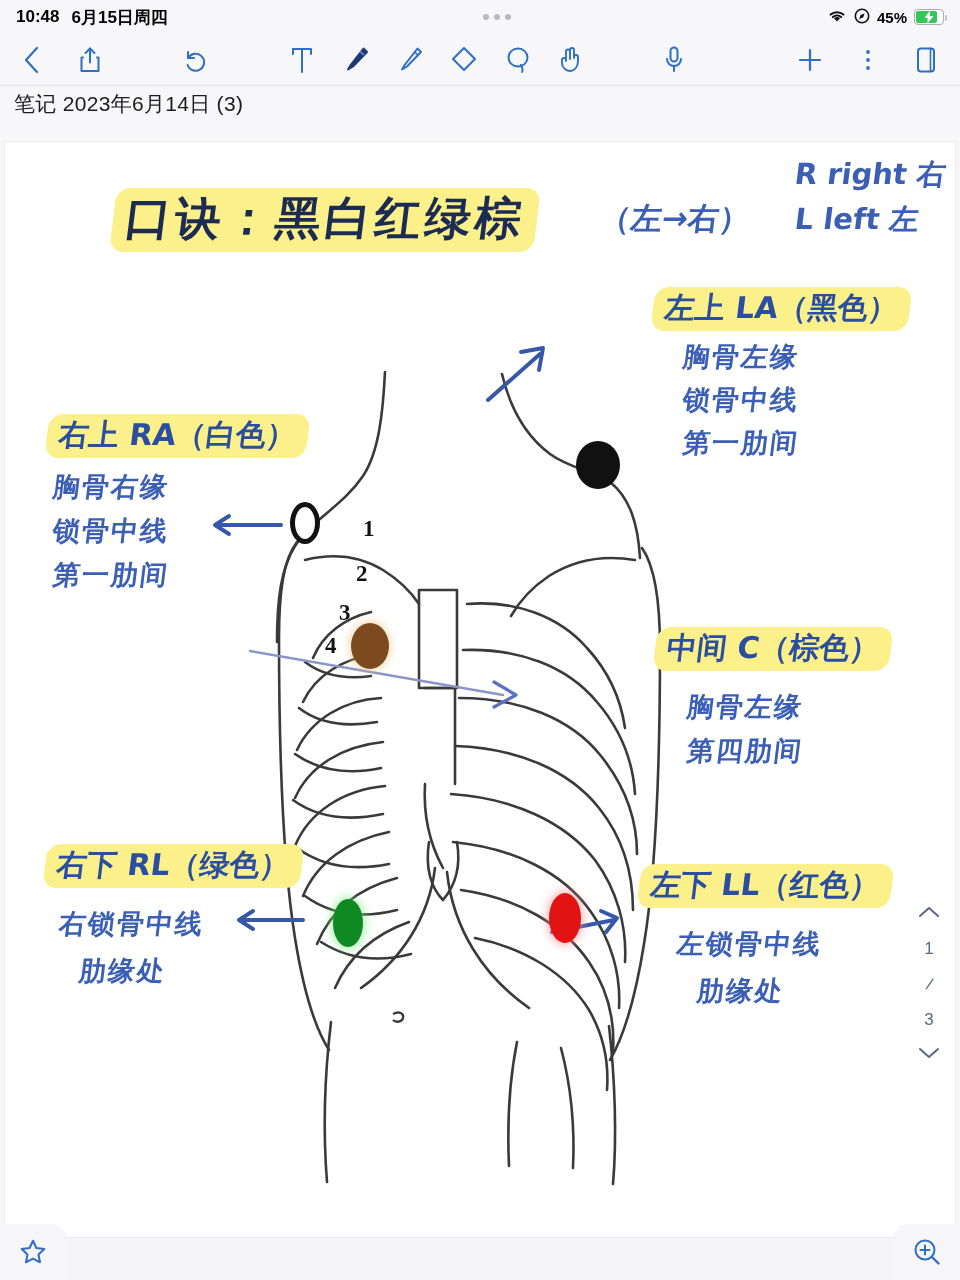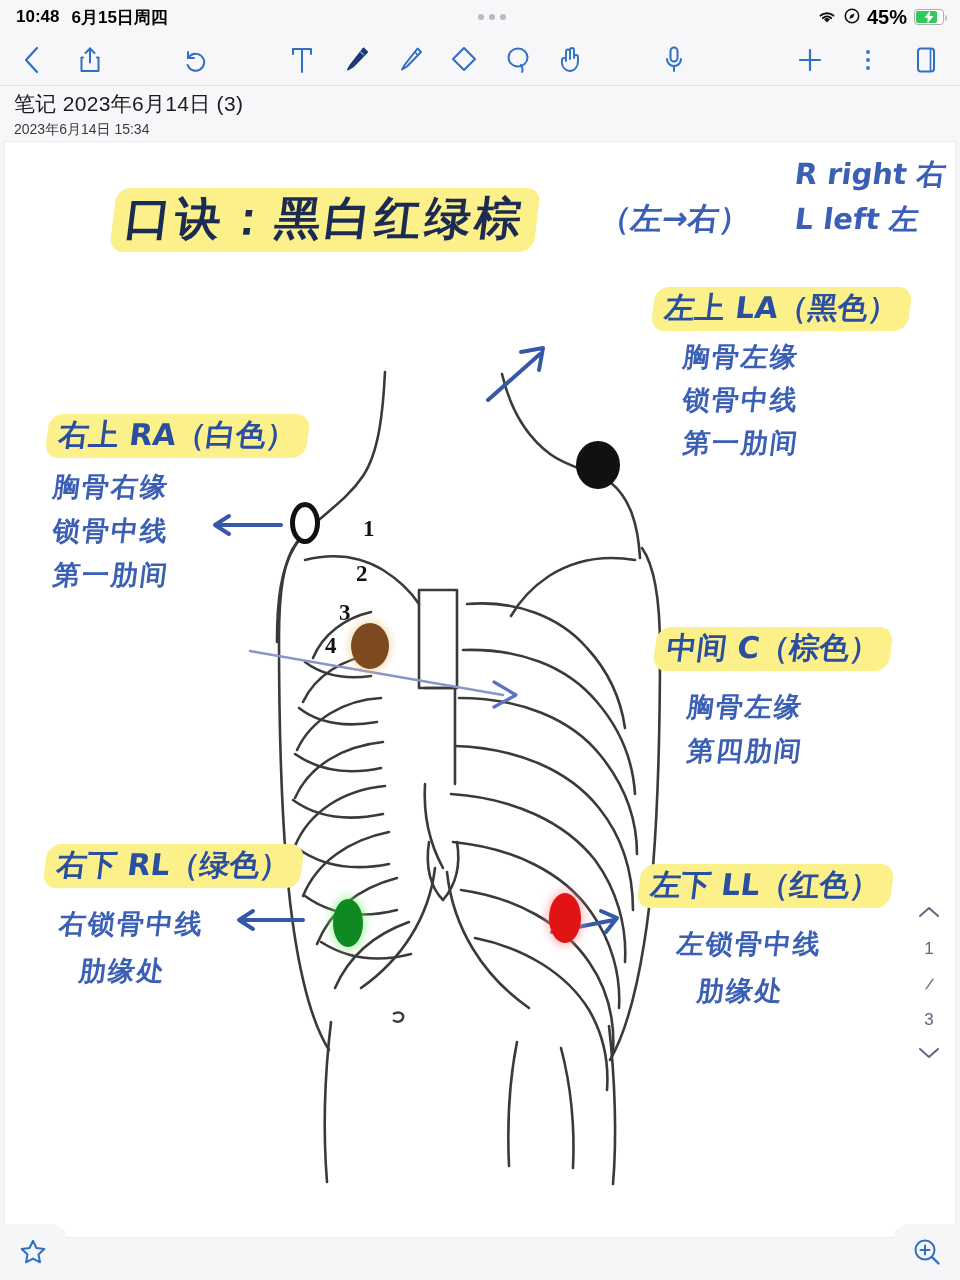--- a/index.html
+++ b/index.html
@@ -21,21 +21,21 @@
     width: 960px; height: 34px;
     display: flex; align-items: center;
     padding: 0 16px;
     background: #f7f7f9;
     font-size: 17px; font-weight: 600; color: #000;
   }
   .status-left { display: flex; align-items: center; gap: 12px; }
   .status-center { flex: 1; display: flex; justify-content: center; align-items: center; }
   .dots { display: flex; gap: 5px; }
   .dots i { width: 6px; height: 6px; border-radius: 50%; background: #b9b9bf; display: block; }
-  .status-right { display: flex; align-items: center; gap: 7px; font-size: 20px; }
+  .status-right { display: flex; align-items: center; gap: 7px; font-size: 15px; }
   .wifi-ico { display:block; }
   .loc-ico  { display:block; }
   .battery {
     position: relative; width: 30px; height: 16px;
     border: 1.6px solid #adadb3; border-radius: 4px;
     background: #fff;
   }
   .battery::after {
     content: ""; position: absolute; right: -4px; top: 5px;
     width: 2.4px; height: 6px; background: #c3c3c8; border-radius: 0 2px 2px 0;
@@ -287,21 +287,20 @@
         <svg width="22" height="28" viewBox="0 0 22 28">
           <rect x="3" y="2.5" width="16" height="23" rx="3" fill="none" stroke="#2f6fc4" stroke-width="2"></rect>
           <path d="M15.5 2.5v23" stroke="#2f6fc4" stroke-width="1.6"></path>
         </svg>
       </div>
     </div>
   </div>
 
   <div class="note-header">
     <div class="note-title">笔记 2023年6月14日 (3)</div>
-    <div class="note-date">2023年6月14日 15:34</div>
   </div>
 
   <div class="page">
     <div class="canvas">
 
       <svg width="952" height="1097" viewBox="0 0 952 1097" style="position:absolute;left:0;top:0;">
         <g fill="none" stroke="#3a3a3a" stroke-width="2.6" stroke-linecap="round" stroke-linejoin="round">
 
           <path d="M380 230c-2 40-6 80-22 104-20 30-52 44-68 70-14 22-18 54-18 96"></path>
           <path d="M497 232c8 34 24 62 48 80 22 16 44 16 60 28 20 16 28 42 30 76"></path>

